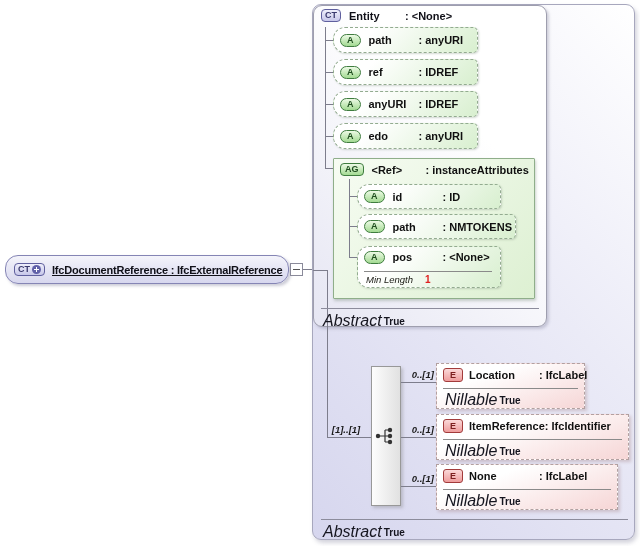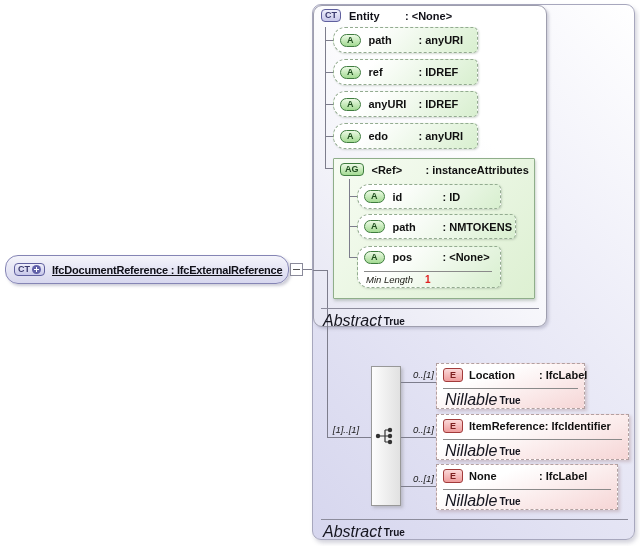--- a/index.html
+++ b/index.html
@@ -84,21 +84,21 @@
 
   .elem-box { position:absolute; height:46px; border:1px dashed #b2a0a0;
               background:linear-gradient(160deg,#ffffff 30%,#f6d6d6 100%);
               box-shadow:2px 2px 3px rgba(150,110,110,.3); }
   .elem-title { position:absolute; left:6px; top:4px; display:flex; align-items:center; }
   .elem-name { font-size:11px; font-weight:bold; color:#101010; margin-left:6px; min-width:70px; white-space:nowrap; }
   .elem-type { font-size:11px; font-weight:bold; color:#101010; white-space:nowrap; }
   .elem-divider { position:absolute; left:6px; right:6px; top:24px; height:1px; background:#8a8a8a; }
   .elem-footer { position:absolute; left:8px; top:27px; display:flex; align-items:center; }
 
-  .card-label { position:absolute; font-size:9.5px; font-weight:normal; font-style:italic;
+  .card-label { position:absolute; font-size:9.5px; font-weight:bold; font-style:italic;
                 color:#1a1a1a; text-align:right; white-space:nowrap; }
 </style>
 </head>
 <body>
 
 <div class="canvas">
 
   <div class="abs root-box">
     <span class="badge badge-ct">
       <span>CT</span>

